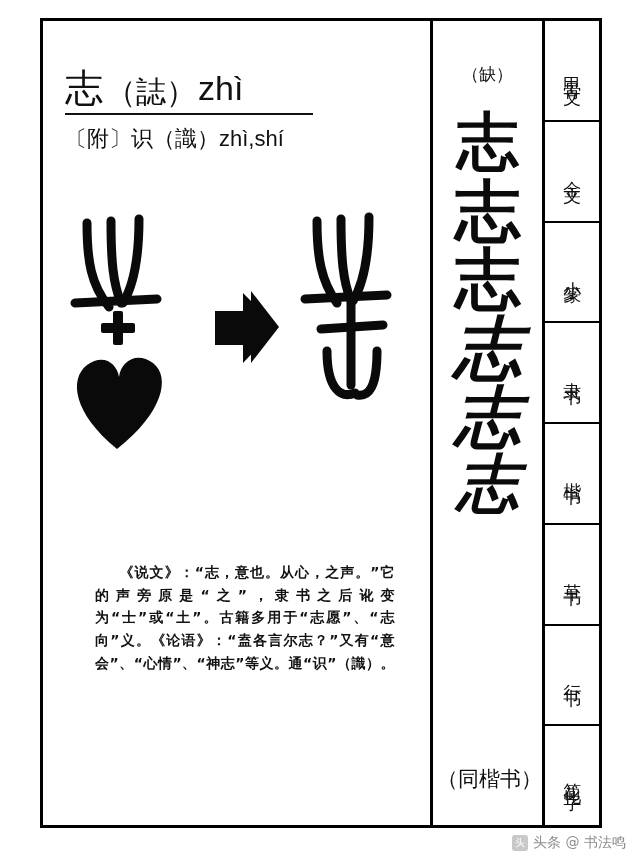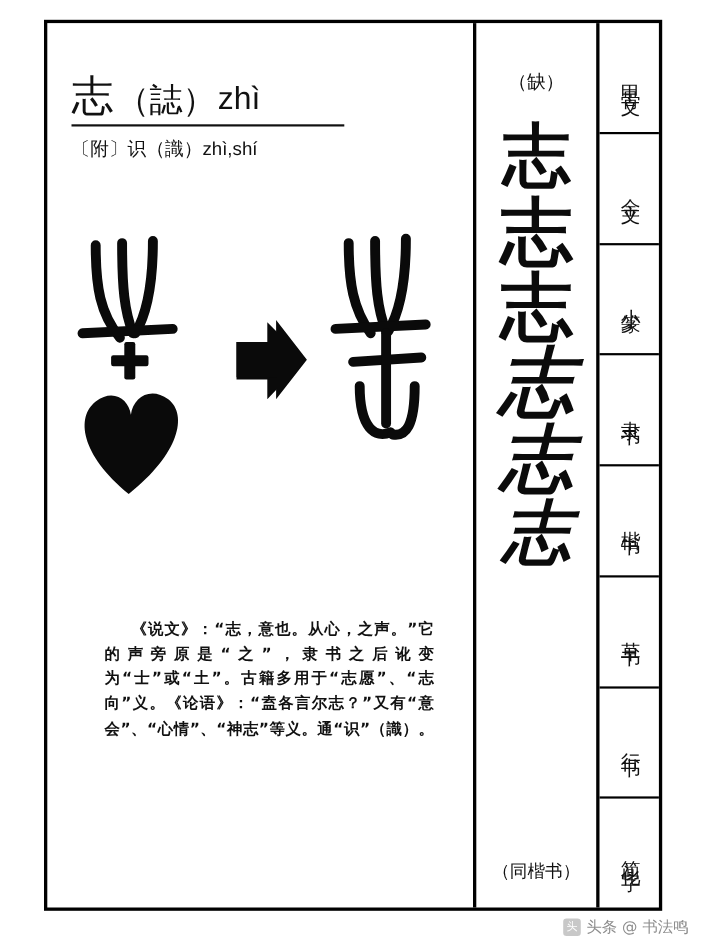--- a/index.html
+++ b/index.html
@@ -80,33 +80,33 @@
     font-family: "Liberation Serif", serif;
   }
   .hw {
     font-size: 38px;
     letter-spacing: 1px;
   }
   .hw-paren {
     font-size: 30px;
   }
   .hw-pinyin {
-    font-size: 29px;
+    font-size: 34px;
     font-family: "Liberation Sans", sans-serif;
     letter-spacing: 0px;
     padding-bottom: 2px;
   }
   .head-rule {
     margin-top: 6px;
     width: 248px;
     border-bottom: 2px solid #111;
   }
   .sub {
     margin-top: 9px;
-    font-size: 17px;
+    font-size: 22px;
     font-family: "Liberation Sans", sans-serif;
     letter-spacing: 0px;
   }
   
   .evo {
     position: absolute;
     left: 22px;
     top: 178px;
     width: 348px;
     height: 300px;
@@ -150,25 +150,25 @@
     line-height: 1;
   }
   .g1 { font-size: 62px; margin-bottom: 6px; }
   .g2 { font-size: 66px; margin-bottom: 2px; }
   .g3 { font-size: 66px; margin-bottom: 2px; }
   .g4 { font-size: 68px; margin-bottom: 2px; font-style: italic; }
   .g5 { font-size: 66px; margin-bottom: 2px; font-style: italic; }
   .g6 { font-size: 62px; font-style: italic; }
   .seal-note {
     position: absolute;
-    bottom: 22px;
+    bottom: 32px;
     left: 0;
     width: 100%;
-    text-align: center;
-    font-size: 16px;
+    text-align: right;
+    font-size: 21px;
     font-family: "DejaVu Sans", sans-serif;
   }
   
   .lbl {
     flex: 1;
     border-bottom: 2px solid #000;
     display: flex;
     align-items: center;
     justify-content: center;
     box-sizing: border-box;

